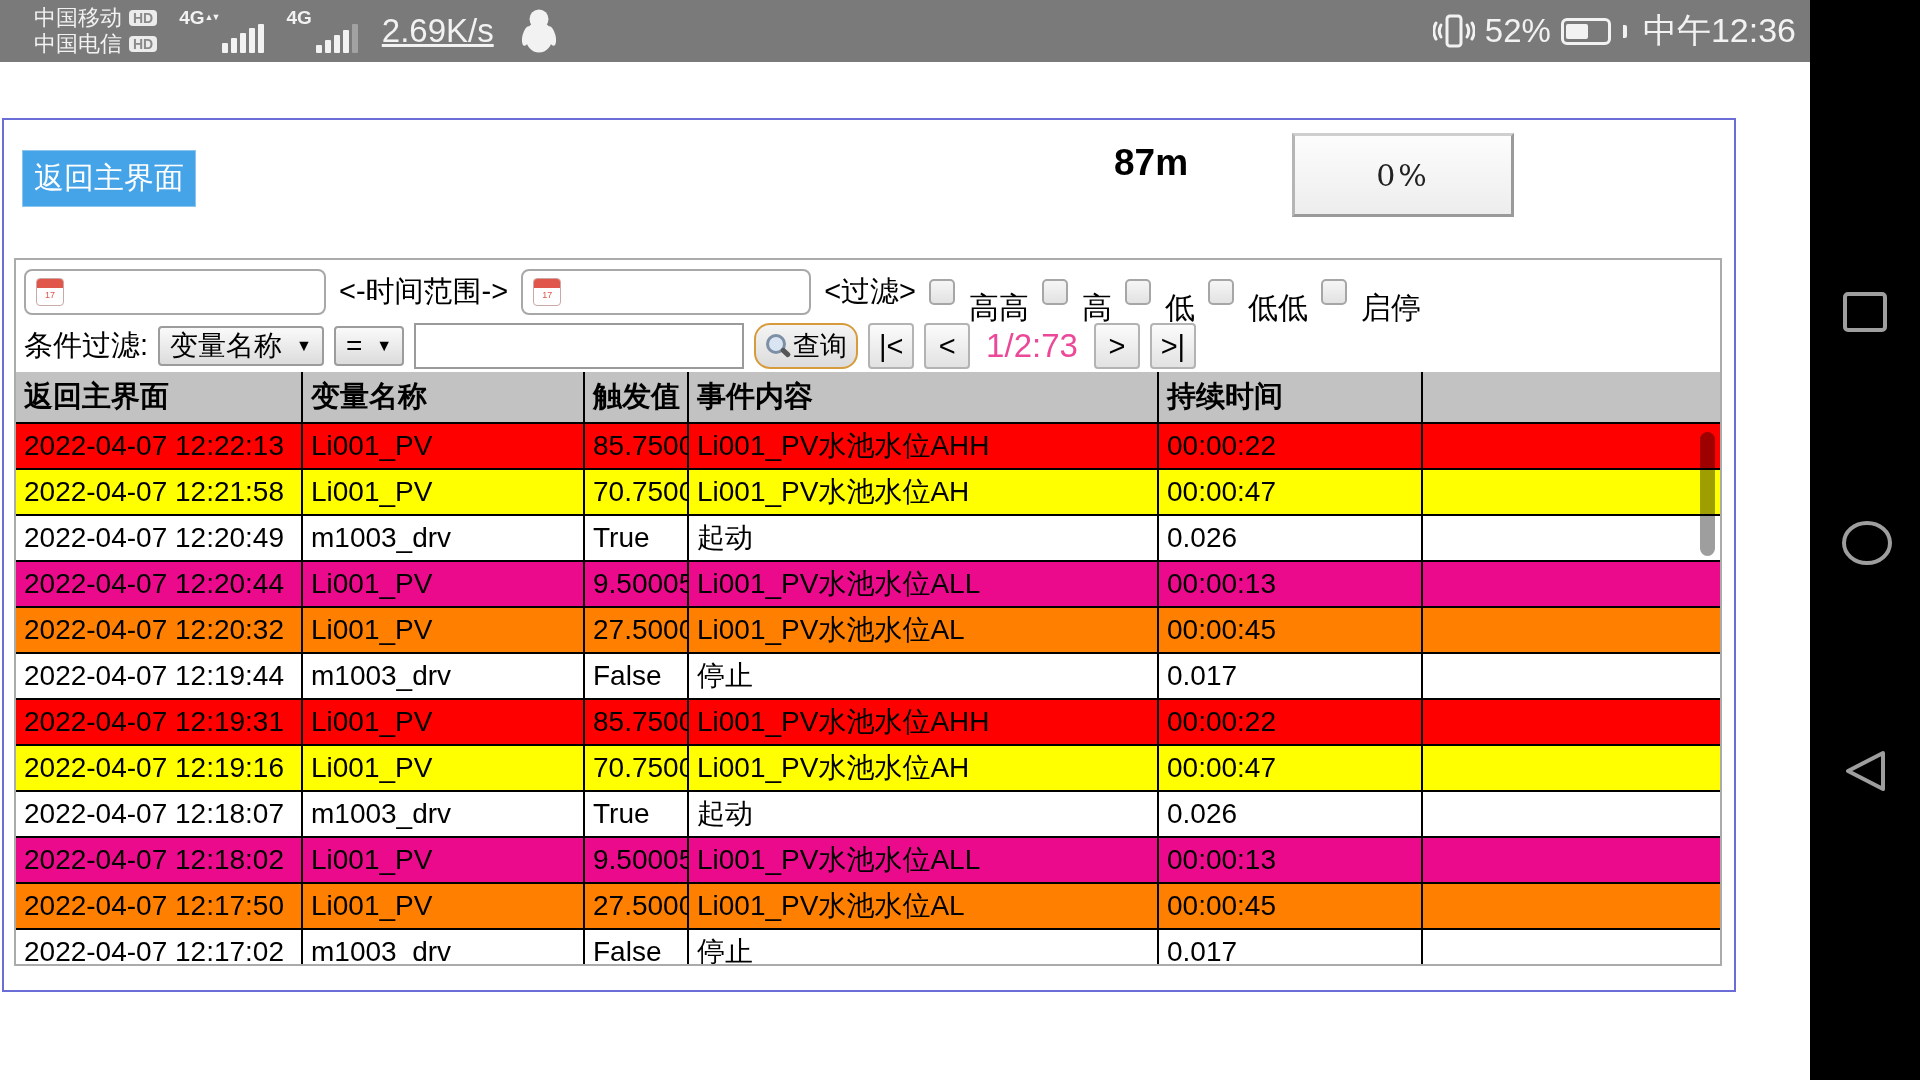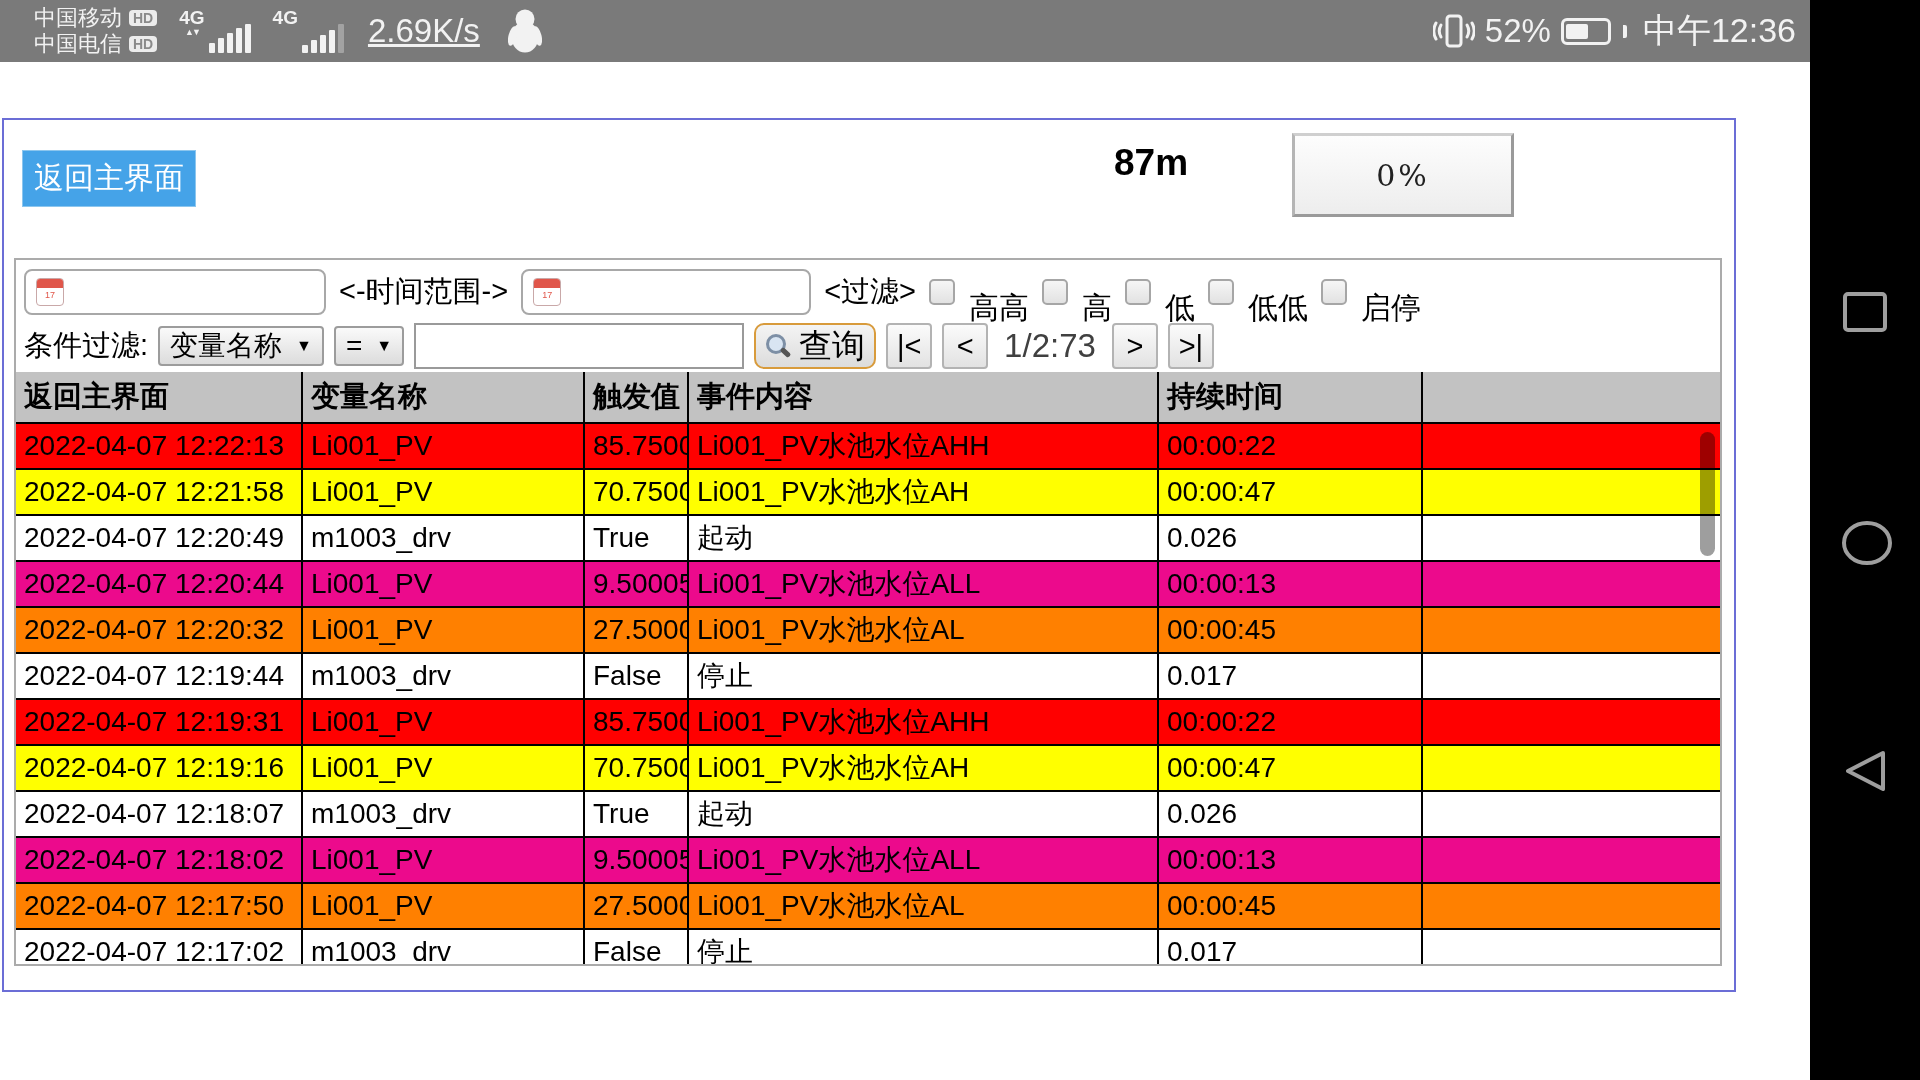--- a/index.html
+++ b/index.html
@@ -7,21 +7,21 @@
   .screen{position:relative;width:1920px;height:1080px;background:#fff;overflow:hidden;}
 
   
   .statusbar{position:absolute;left:0;top:0;width:1810px;height:62px;background:#7a7a7a;
     display:flex;align-items:center;padding:0 14px 0 34px;box-sizing:border-box;color:#f2f2f2;}
   .carriers{display:flex;flex-direction:column;justify-content:center;gap:2px;}
   .carrier{display:flex;align-items:center;gap:7px;font-size:22px;line-height:24px;}
   .hd-badge{background:#ececec;color:#8a8a8a;font-size:14px;font-weight:bold;border-radius:4px;
     padding:1px 4px;line-height:14px;}
   .sig{display:flex;align-items:flex-end;gap:4px;margin-left:22px;height:44px;}
-  .sig-meta{display:flex;flex-direction:column;align-items:center;align-self:flex-start;}
+  .sig-meta{display:flex;align-items:center;align-self:flex-start;}
   .sig-4g{font-size:19px;font-weight:bold;line-height:18px;}
   .updown{height:12px;line-height:10px;font-size:9px;letter-spacing:-2px;}
   .updown::after{content:"▲▼";}
   .bars{display:flex;align-items:flex-end;gap:3px;}
   .bars span{width:6px;background:#f2f2f2;border-radius:1px;display:block;}
   .bars .dim{background:#a2a2a2;}
   .speed{font-size:33px;margin-left:24px;text-decoration:underline;}
   .penguin{margin-left:28px;display:block;}
   .sb-right{margin-left:auto;display:flex;align-items:center;gap:10px;}
   .pct-text{font-size:33px;}
@@ -67,32 +67,32 @@
   .cbgrp{display:flex;align-items:center;gap:14px;}
   .cb{width:26px;height:26px;border:2px solid #a6a6a6;border-radius:5px;
     background:linear-gradient(#f6f6f6,#e2e2e2);box-sizing:border-box;flex:0 0 auto;}
   .cb-label{font-size:30px;color:#000;margin-top:32px;}
 
   .dd{height:40px;border:2px solid #9c9c9c;border-radius:4px;background:linear-gradient(#fafafa,#dcdcdc);
     display:flex;align-items:center;padding:0 10px;gap:14px;font-size:28px;box-sizing:border-box;}
   .dd-arrow{font-size:16px;}
   .cond-input{width:330px;height:46px;border:2px solid #9a9a9a;box-sizing:border-box;font-size:28px;
     padding:0 8px;font-family:inherit;}
-  .query-btn{height:46px;border:2px solid #d89b3c;border-radius:10px;
-    background:linear-gradient(#f4f4f4,#dcdcdc);display:flex;align-items:center;gap:8px;
-    padding:0 9px;font-size:33px;color:#000;}
+  .query-btn{height:46px;border:2px solid #d89b3c;border-radius:16px;
+    background:linear-gradient(#f4f4f4,#dcdcdc);display:flex;align-items:center;gap:2px;
+    padding:0 9px;font-size:27px;color:#000;}
   .mag{position:relative;width:26px;height:26px;flex:0 0 auto;}
   .mag::before{content:"";position:absolute;left:1px;top:1px;width:14px;height:14px;border-radius:50%;
     border:3px solid #7d8fa5;background:#d9e5f2;}
   .mag::after{content:"";position:absolute;left:15px;top:17px;width:11px;height:5px;background:#555;
     border-radius:2px;transform:rotate(43deg);}
   .pg{min-width:46px;height:46px;border:2px solid #b3b3b3;border-radius:4px;
     background:linear-gradient(#fbfbfb,#e2e2e2);font-size:29px;display:flex;align-items:center;
     justify-content:center;padding:0 8px;box-sizing:border-box;color:#000;}
-  .pg-info{font-size:33px;color:#404040;padding:0 6px;white-space:nowrap;}
+  .pg-info{font-size:33px;color:#ec4899;padding:0 6px;white-space:nowrap;}
 
   
   .tbl-wrap{position:absolute;left:0;top:112px;right:0;bottom:0;overflow:hidden;}
   table{width:100%;border-collapse:collapse;table-layout:fixed;}
   th{height:50px;background:#c2c2c2;font-weight:bold;font-size:29px;text-align:left;
     padding:0 8px;border-right:2px solid #000;border-bottom:2px solid #000;white-space:nowrap;overflow:hidden;}
   td{height:44px;font-size:28px;padding:0 8px;border-right:2px solid #000;border-bottom:2px solid #000;
     white-space:nowrap;overflow:hidden;color:#000;}
   th:last-child,td:last-child{border-right:none;}
   .scroll-thumb{position:absolute;right:5px;top:172px;width:15px;height:124px;

